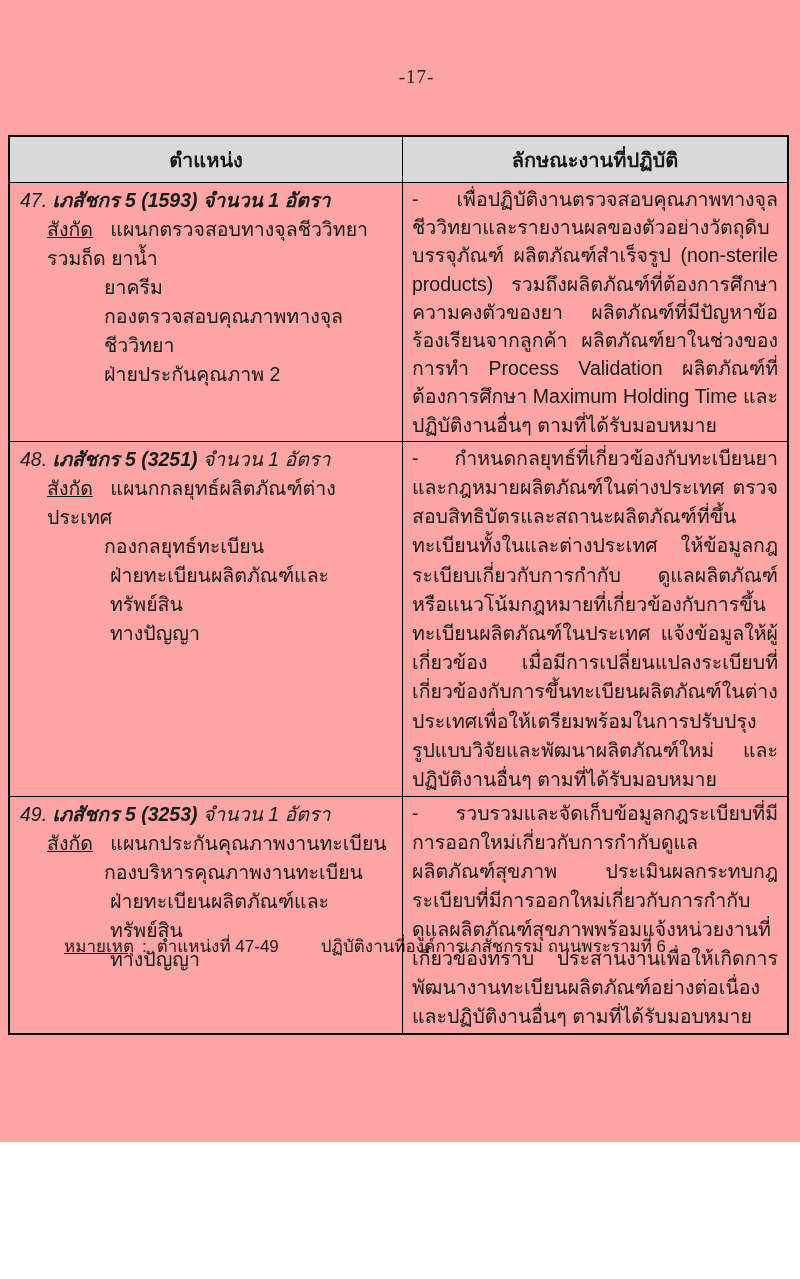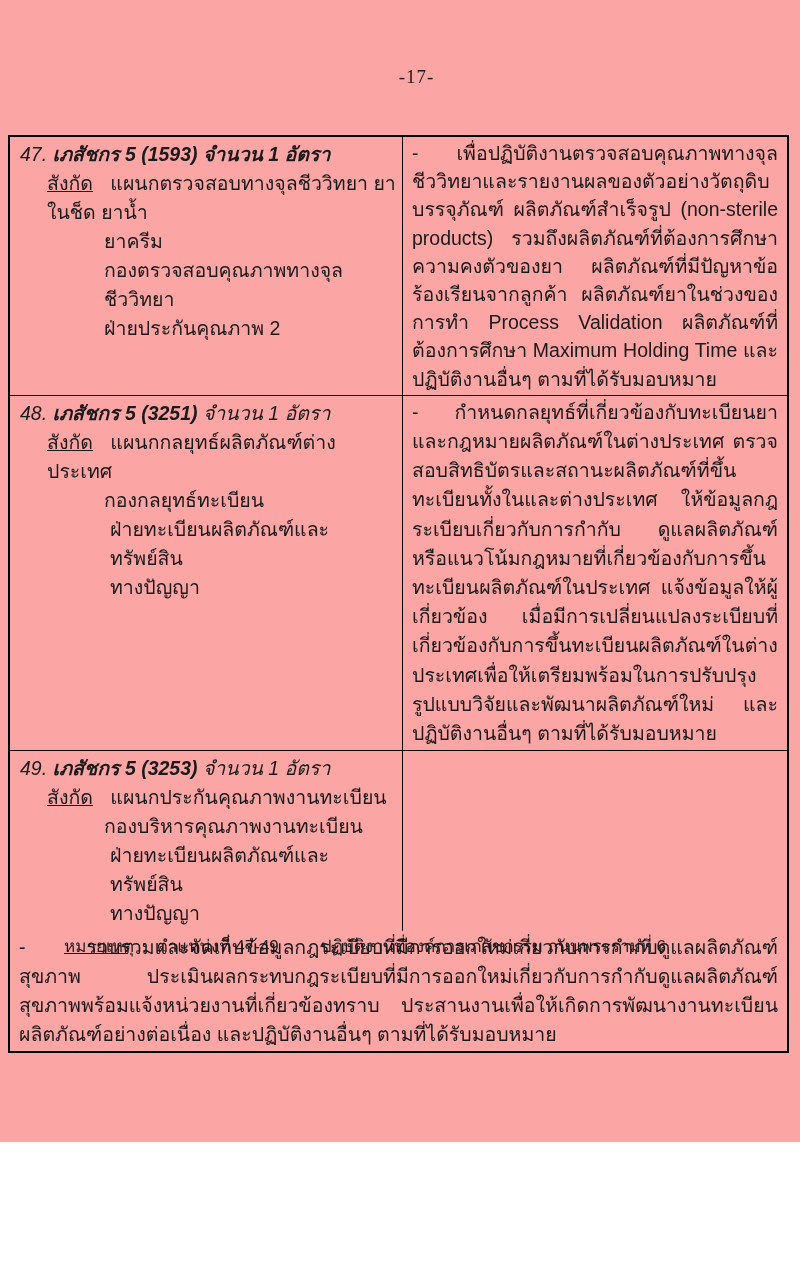--- a/index.html
+++ b/index.html
@@ -69,21 +69,21 @@
     box-sizing: border-box;
     padding: 2px 9px 2px 9px;
     font-size: 19.5px;
     text-align: justify;
   }
   .row-47 .cell-right { line-height: 28.2px; }
   .row-48 .cell-right { line-height: 29.2px; }
   .row-49 .cell-right { line-height: 29px; }
   .row-47 { min-height: 226px; }
   .row-48 { min-height: 292px; }
-  .row-49 { min-height: 201px; flex-direction: column; }
+  .row-49 { min-height: 201px; }
   .pos-title { white-space: nowrap; font-style: italic; }
   .pos-bold { font-weight: bold; }
   .affil-first { padding-left: 27px; }
   .affil-label {
     text-decoration: underline;
     margin-right: 12px;
   }
   .affil-line { padding-left: 84px; }
   .affil-line.deep { padding-left: 90px; }
   .note {
@@ -106,30 +106,34 @@
 </style>
 </head>
 <body>
 
 <div class="page">
 
   <div class="page-number">-17-</div>
 
   <div class="doc-table">
 
+    <div class="thead">
+      <div class="th th-left">ตำแหน่ง</div>
+      <div class="th th-right">ลักษณะงานที่ปฏิบัติ</div>
+    </div>
 
     <div class="trow row-47">
       <div class="cell-left">
         <div class="pos-title">
           <span>47.</span>
           <span class="pos-bold">เภสัชกร 5 (1593) จำนวน 1 อัตรา</span><span></span>
         </div>
         <div class="affil-first">
           <span class="affil-label">สังกัด</span>
-          <span>แผนกตรวจสอบทางจุลชีววิทยา ยาในช็ด ยาน้ำ</span>
+          <span>แผนกตรวจสอบทางจุลชีววิทยา รวมถ็ด ยาน้ำ</span>
         </div>
         <div class="affil-line">ยาครีม</div>
         <div class="affil-line">กองตรวจสอบคุณภาพทางจุลชีววิทยา</div>
         <div class="affil-line">ฝ่ายประกันคุณภาพ 2</div>
       </div>
       <div class="cell-right">- เพื่อปฏิบัติงานตรวจสอบคุณภาพทางจุลชีววิทยาและรายงานผลของตัวอย่างวัตถุดิบ บรรจุภัณฑ์ ผลิตภัณฑ์สำเร็จรูป (non-sterile products) รวมถึงผลิตภัณฑ์ที่ต้องการศึกษาความคงตัวของยา ผลิตภัณฑ์ที่มีปัญหาข้อร้องเรียนจากลูกค้า ผลิตภัณฑ์ยาในช่วงของการทำ Process Validation ผลิตภัณฑ์ที่ต้องการศึกษา Maximum Holding Time และปฏิบัติงานอื่นๆ ตามที่ได้รับมอบหมาย</div>
     </div>
 
     <div class="trow row-48">
       <div class="cell-left">

